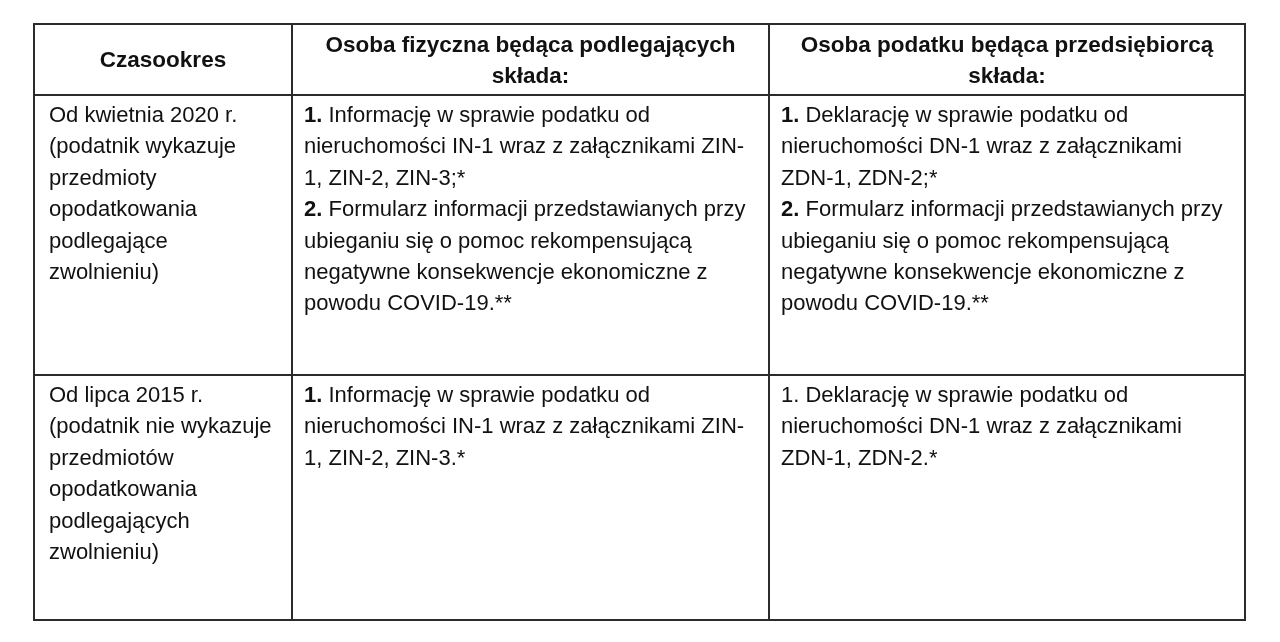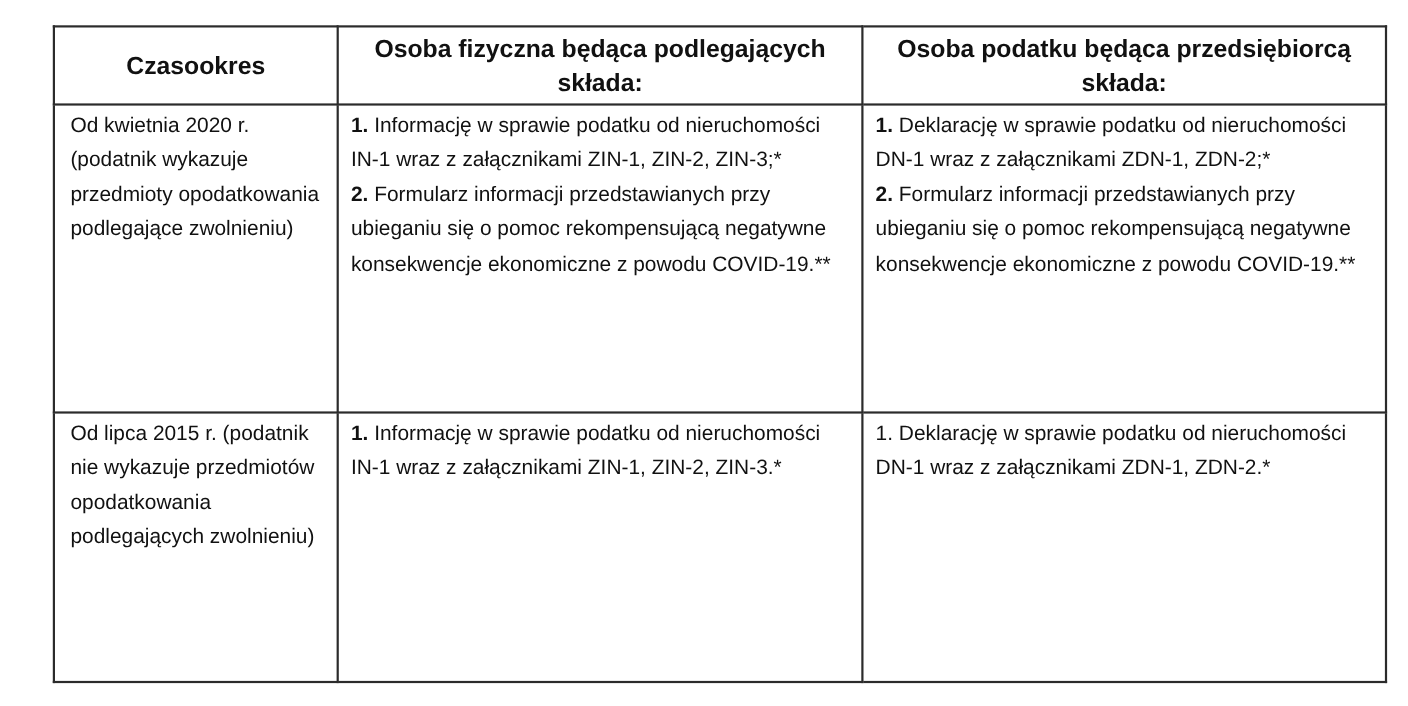--- a/index.html
+++ b/index.html
@@ -1,22 +1,22 @@
 <!DOCTYPE html>
 <html><head>
 <meta charset="utf-8">
 <style>
   html, body { margin: 0; padding: 0; background: #ffffff; }
   body { width: 1280px; height: 642px; position: relative; overflow: hidden;
          font-family: "Liberation Sans", "DejaVu Sans", sans-serif; color: #111; }
-  table.doc { position: absolute; left: 48px; top: 23px; border-collapse: collapse; table-layout: fixed; }
+  table.doc { position: absolute; left: 33px; top: 23px; border-collapse: collapse; table-layout: fixed; }
   table.doc td, table.doc th { border: 2px solid #2b2b2b; vertical-align: top; padding: 0; }
   col.c1 { width: 258px; } col.c2 { width: 477px; } col.c3 { width: 476px; }
   th { font-weight: bold; font-size: 22.5px; line-height: 31px; text-align: center; vertical-align: middle !important; height: 69px; }
-  td { font-size: 19px; line-height: 31.4px; }
+  td { font-size: 22px; line-height: 31.4px; }
   .cell { padding: 3px 8px 2px 11px; }
   .cell.c1pad { padding-left: 14px; }
   tr.r1 td { height: 278px; }
   tr.r2 td { height: 243px; }
   .item { display: block; }
   .num { font-weight: bold; }
   .num.plain { font-weight: normal; }
 </style>
 </head>
 <body>

